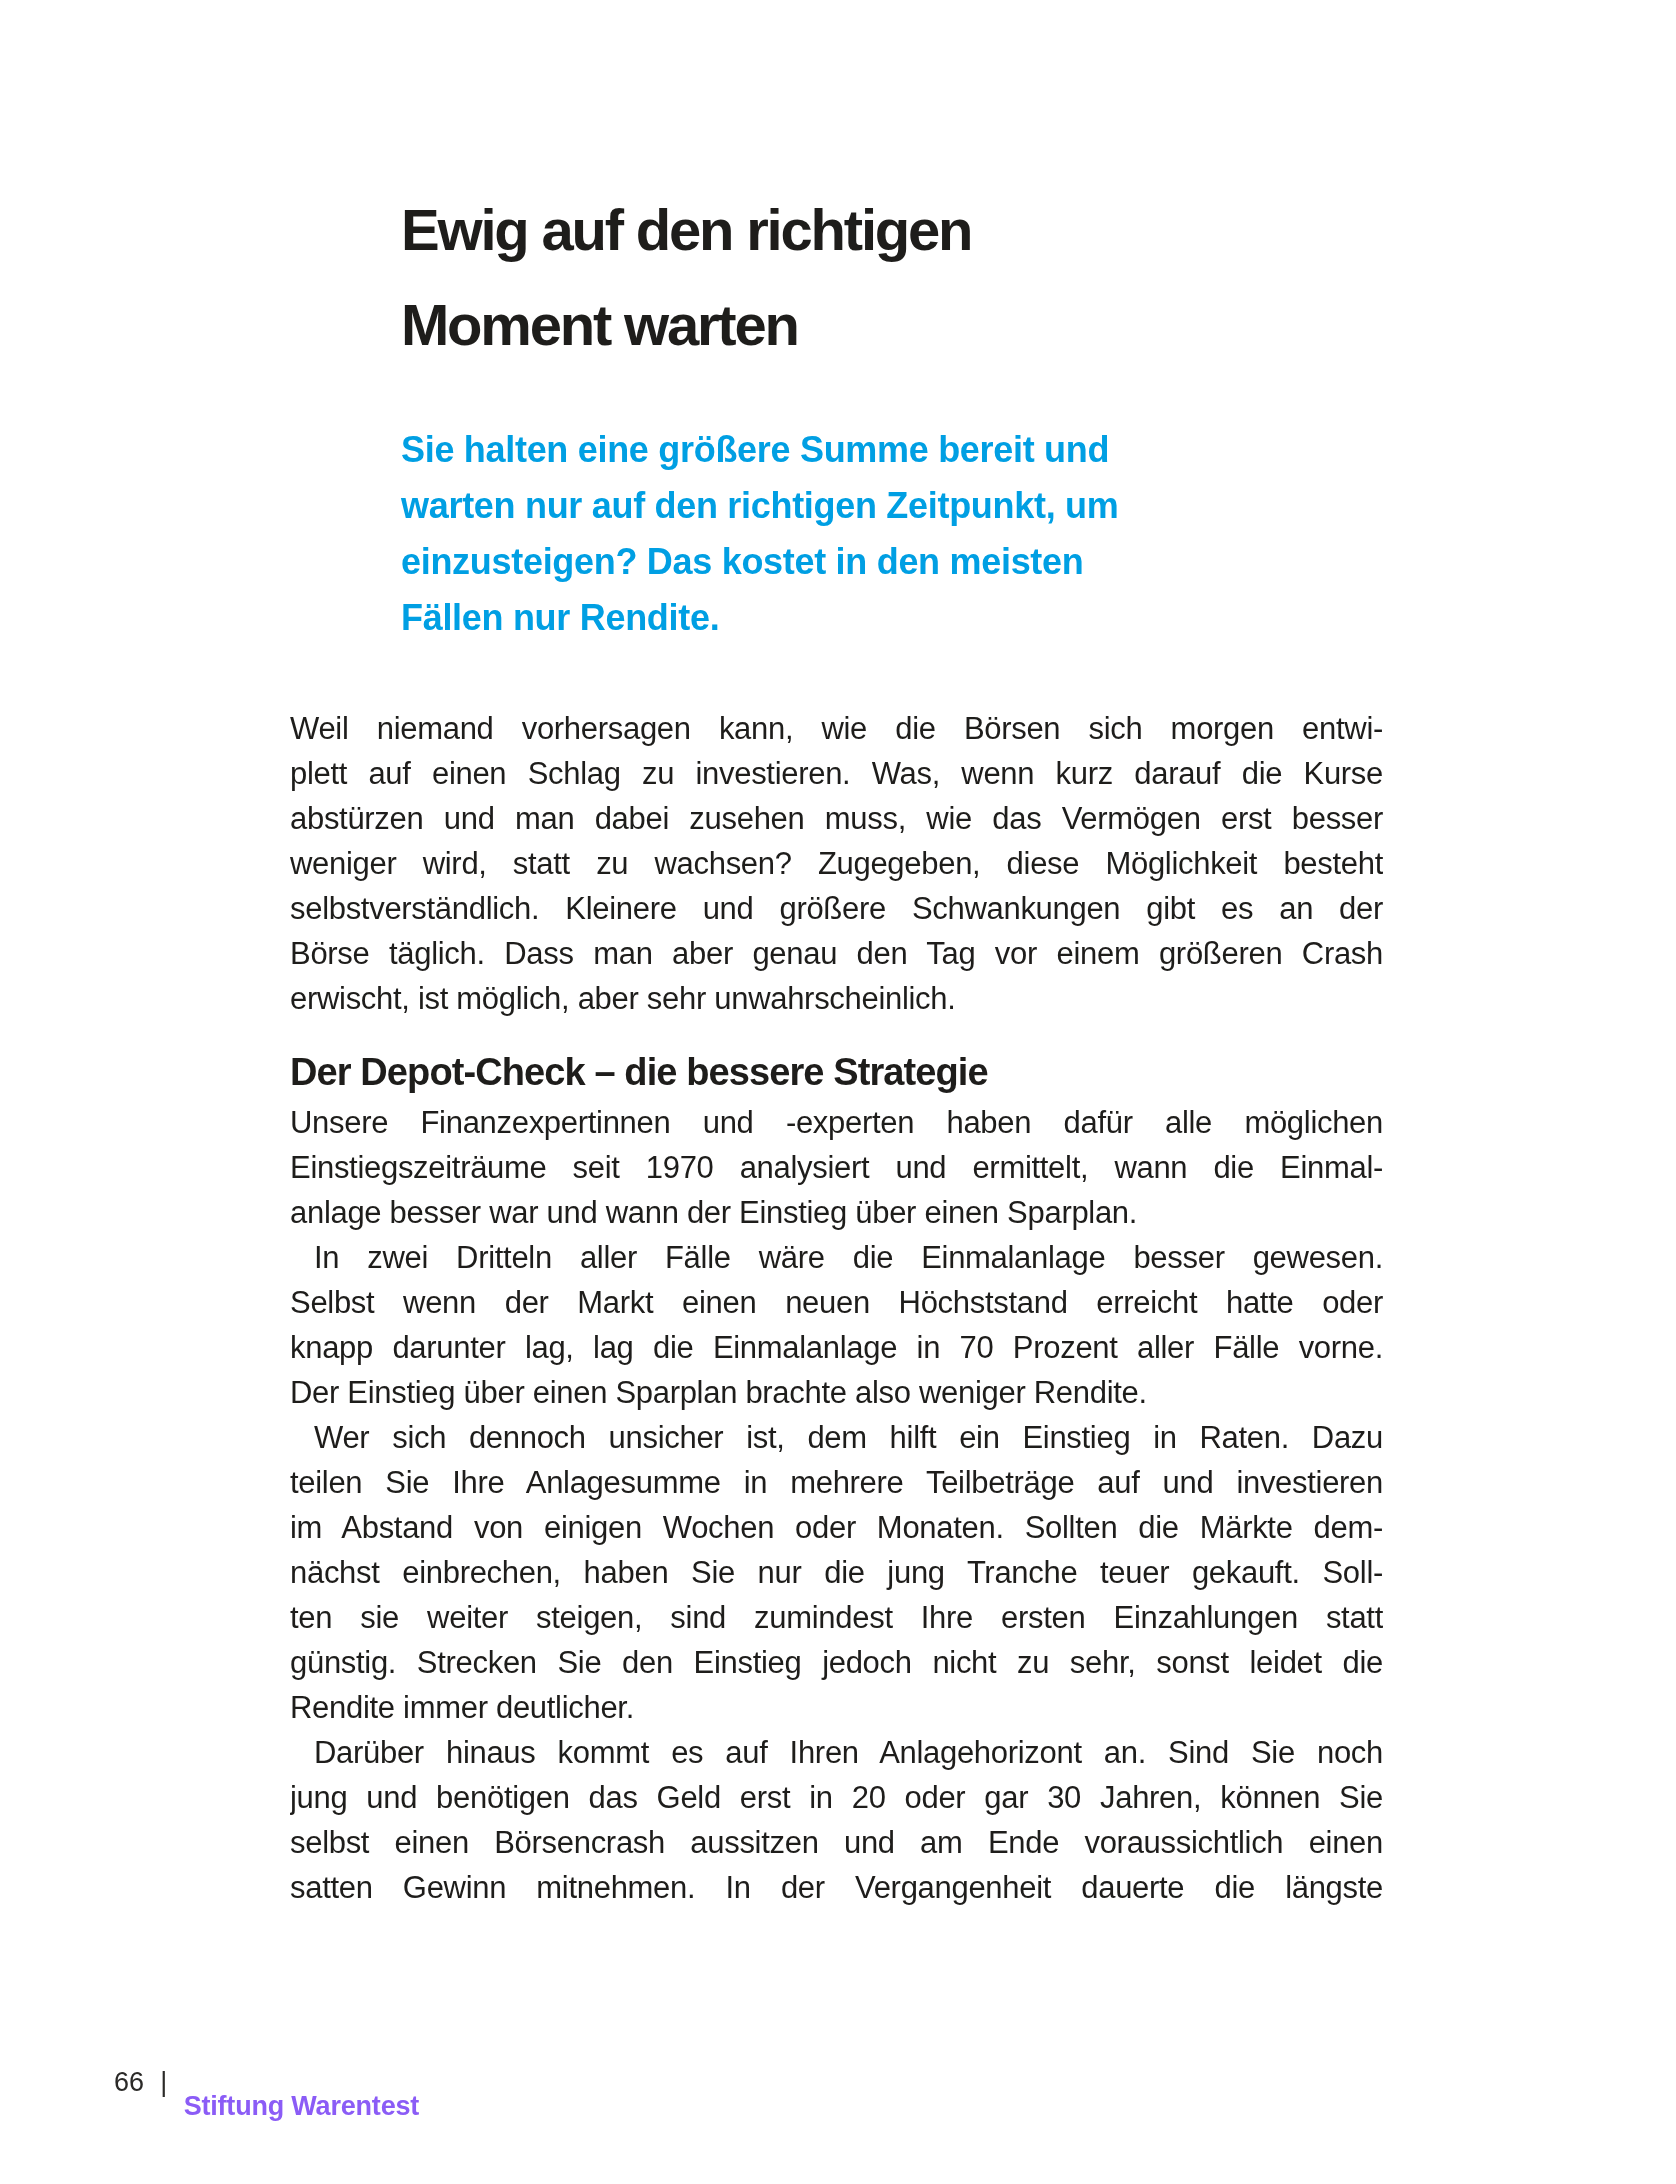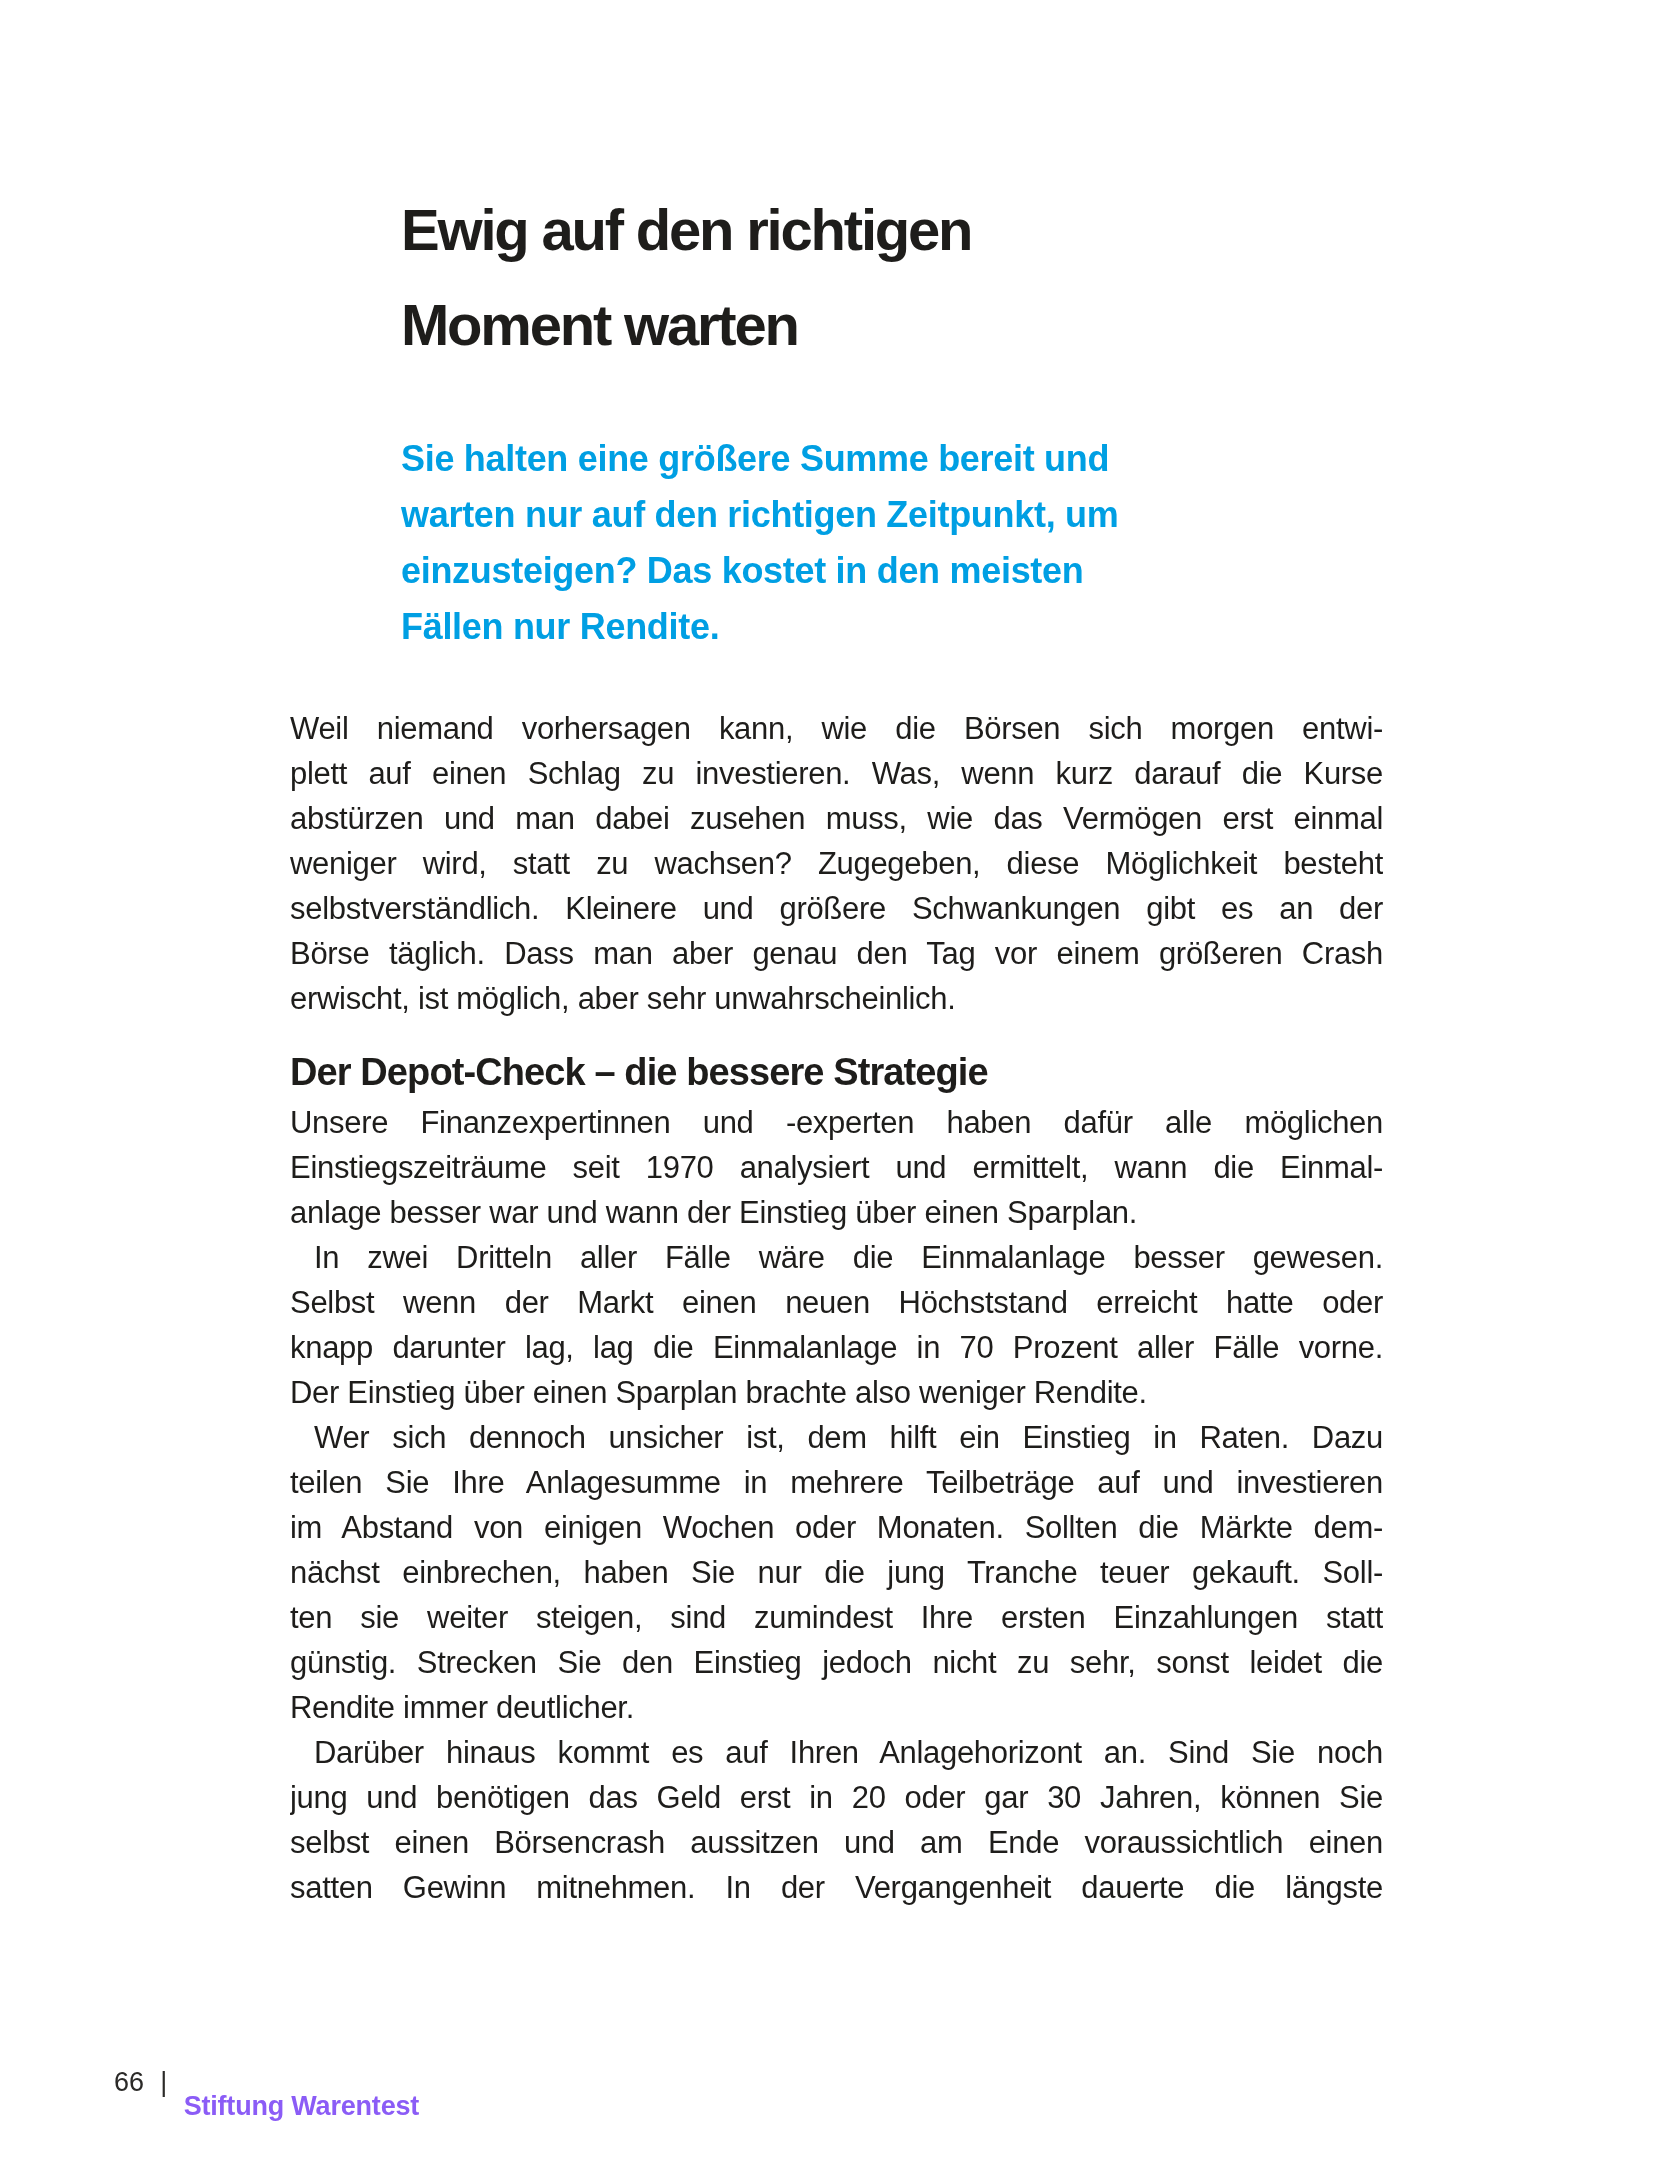--- a/index.html
+++ b/index.html
@@ -23,21 +23,21 @@
     font-weight: bold;
     letter-spacing: -2.2px;
     color: #1e1d1b;
     white-space: nowrap;
   }
 
   
   .intro {
     position: absolute;
     left: 401px;
-    top: 431px;
+    top: 422px;
     font-size: 36px;
     line-height: 56px;
     font-weight: bold;
     letter-spacing: -0.3px;
     color: #009fe3;
     white-space: nowrap;
   }
 
   
   .bodycol {
@@ -110,21 +110,21 @@
     <div>warten nur auf den richtigen Zeitpunkt, um</div>
     <div>einzusteigen? Das kostet in den meisten</div>
     <div>Fällen nur Rendite.</div>
   </div>
 
   <div class="bodycol">
 
     <div>
       <div class="ln">Weil niemand vorhersagen kann, wie die Börsen sich morgen entwi-</div>
       <div class="ln">plett auf einen Schlag zu investieren. Was, wenn kurz darauf die Kurse</div>
-      <div class="ln">abstürzen und man dabei zusehen muss, wie das Vermögen erst einmal</div>
+      <div class="ln">abstürzen und man dabei zusehen muss, wie das Vermögen erst besser</div>
       <div class="ln">weniger wird, statt zu wachsen? Zugegeben, diese Möglichkeit besteht</div>
       <div class="ln">selbstverständlich. Kleinere und größere Schwankungen gibt es an der</div>
       <div class="ln">Börse täglich. Dass man aber genau den Tag vor einem größeren Crash</div>
       <div class="ln rag">erwischt, ist möglich, aber sehr unwahrscheinlich.</div>
     </div>
 
     <div class="section-heading">Der Depot-Check – die bessere Strategie</div>
 
     <div>
       <div class="ln">Unsere Finanzexpertinnen und -experten haben dafür alle möglichen</div>

